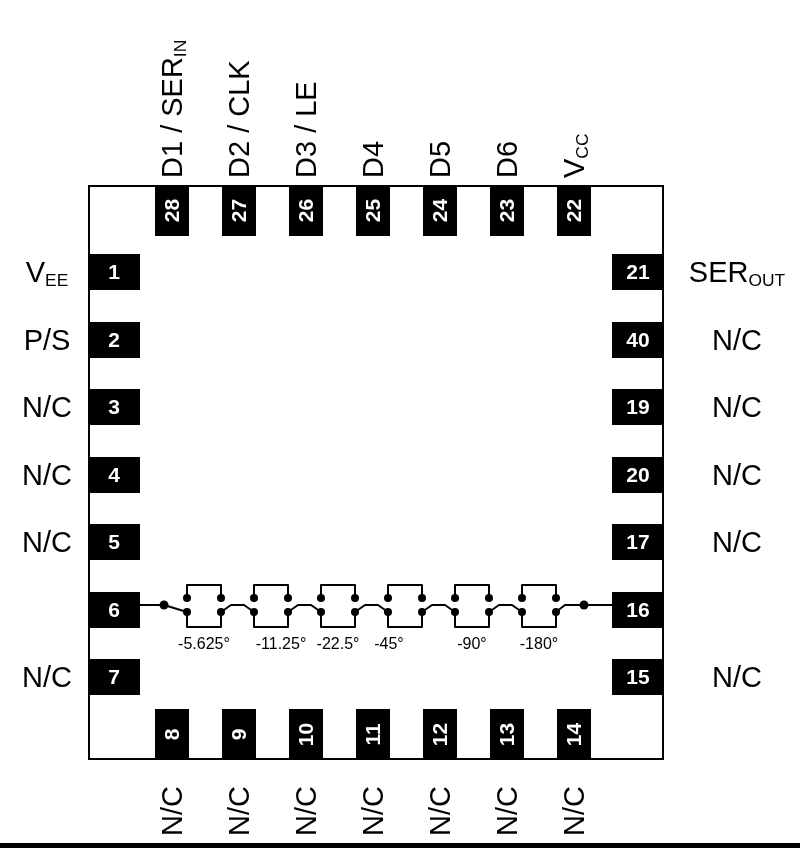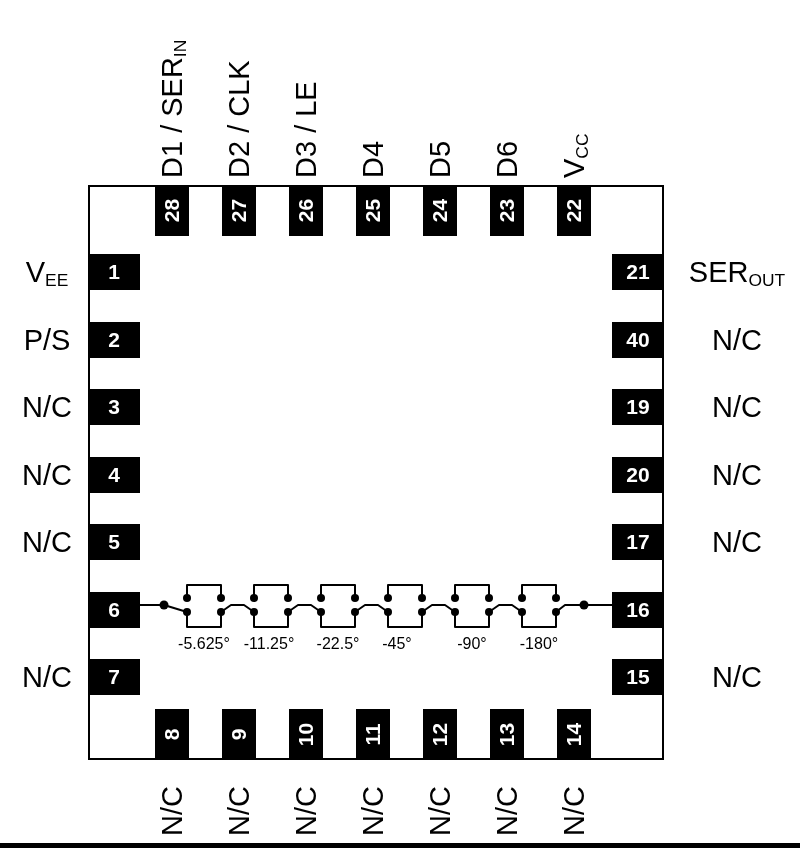--- a/index.html
+++ b/index.html
@@ -78,23 +78,23 @@
       <circle cx="489" cy="598" r="4"></circle>
       <circle cx="489" cy="612" r="4"></circle>
       <circle cx="522" cy="598" r="4"></circle>
       <circle cx="522" cy="612" r="4"></circle>
       <circle cx="556" cy="598" r="4"></circle>
       <circle cx="556" cy="612" r="4"></circle>
     </g>
   </svg>
 
   <div class="stage-lbl" style="left:159px">-5.625°</div>
-  <div class="stage-lbl" style="left:224px">-11.25°</div>
+  <div class="stage-lbl" style="left:236px">-11.25°</div>
   <div class="stage-lbl" style="left:293px">-22.5°</div>
-  <div class="stage-lbl" style="left:352px">-45°</div>
+  <div class="stage-lbl" style="left:344px">-45°</div>
   <div class="stage-lbl" style="left:427px">-90°</div>
   <div class="stage-lbl" style="left:494px">-180°</div>
 
   <div class="pin-h" style="left:88px;top:254px">
       <span class="num">1</span>
     </div>
   <div class="pin-h" style="left:88px;top:322px">
       <span class="num">2</span>
     </div>
   <div class="pin-h" style="left:88px;top:389px">

